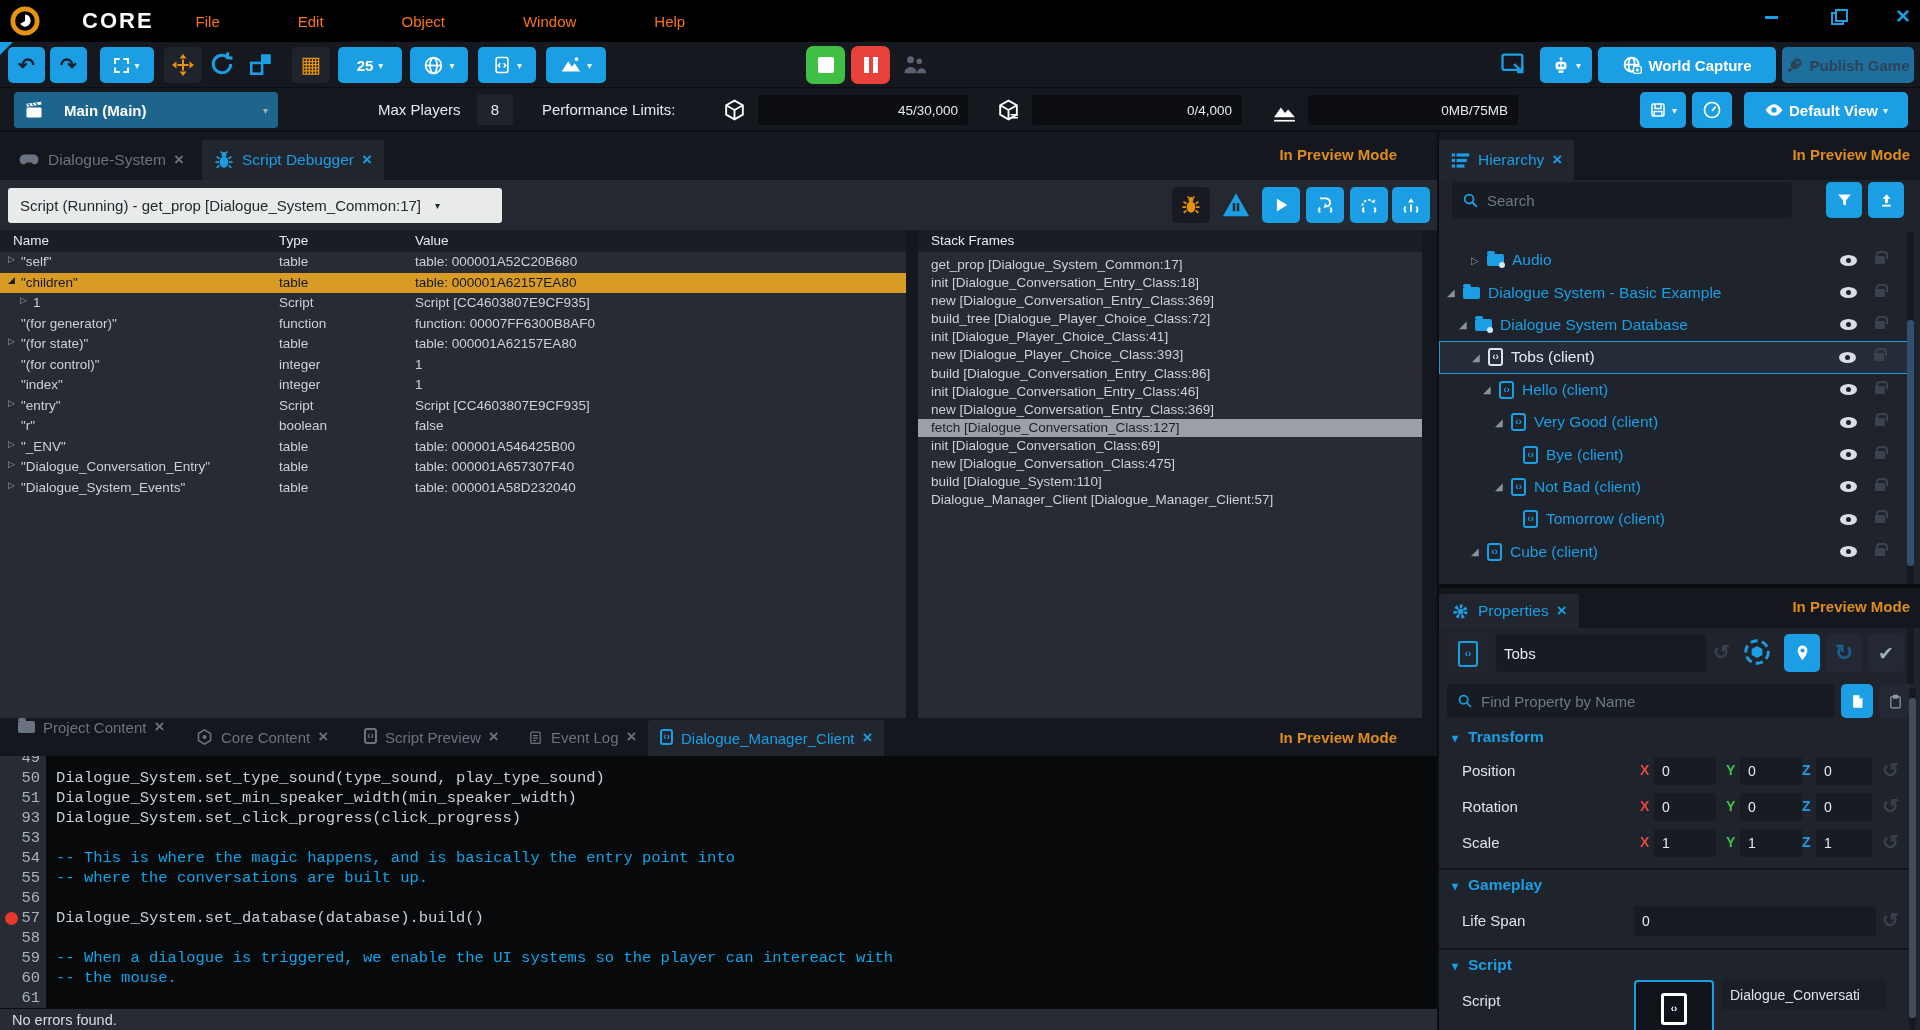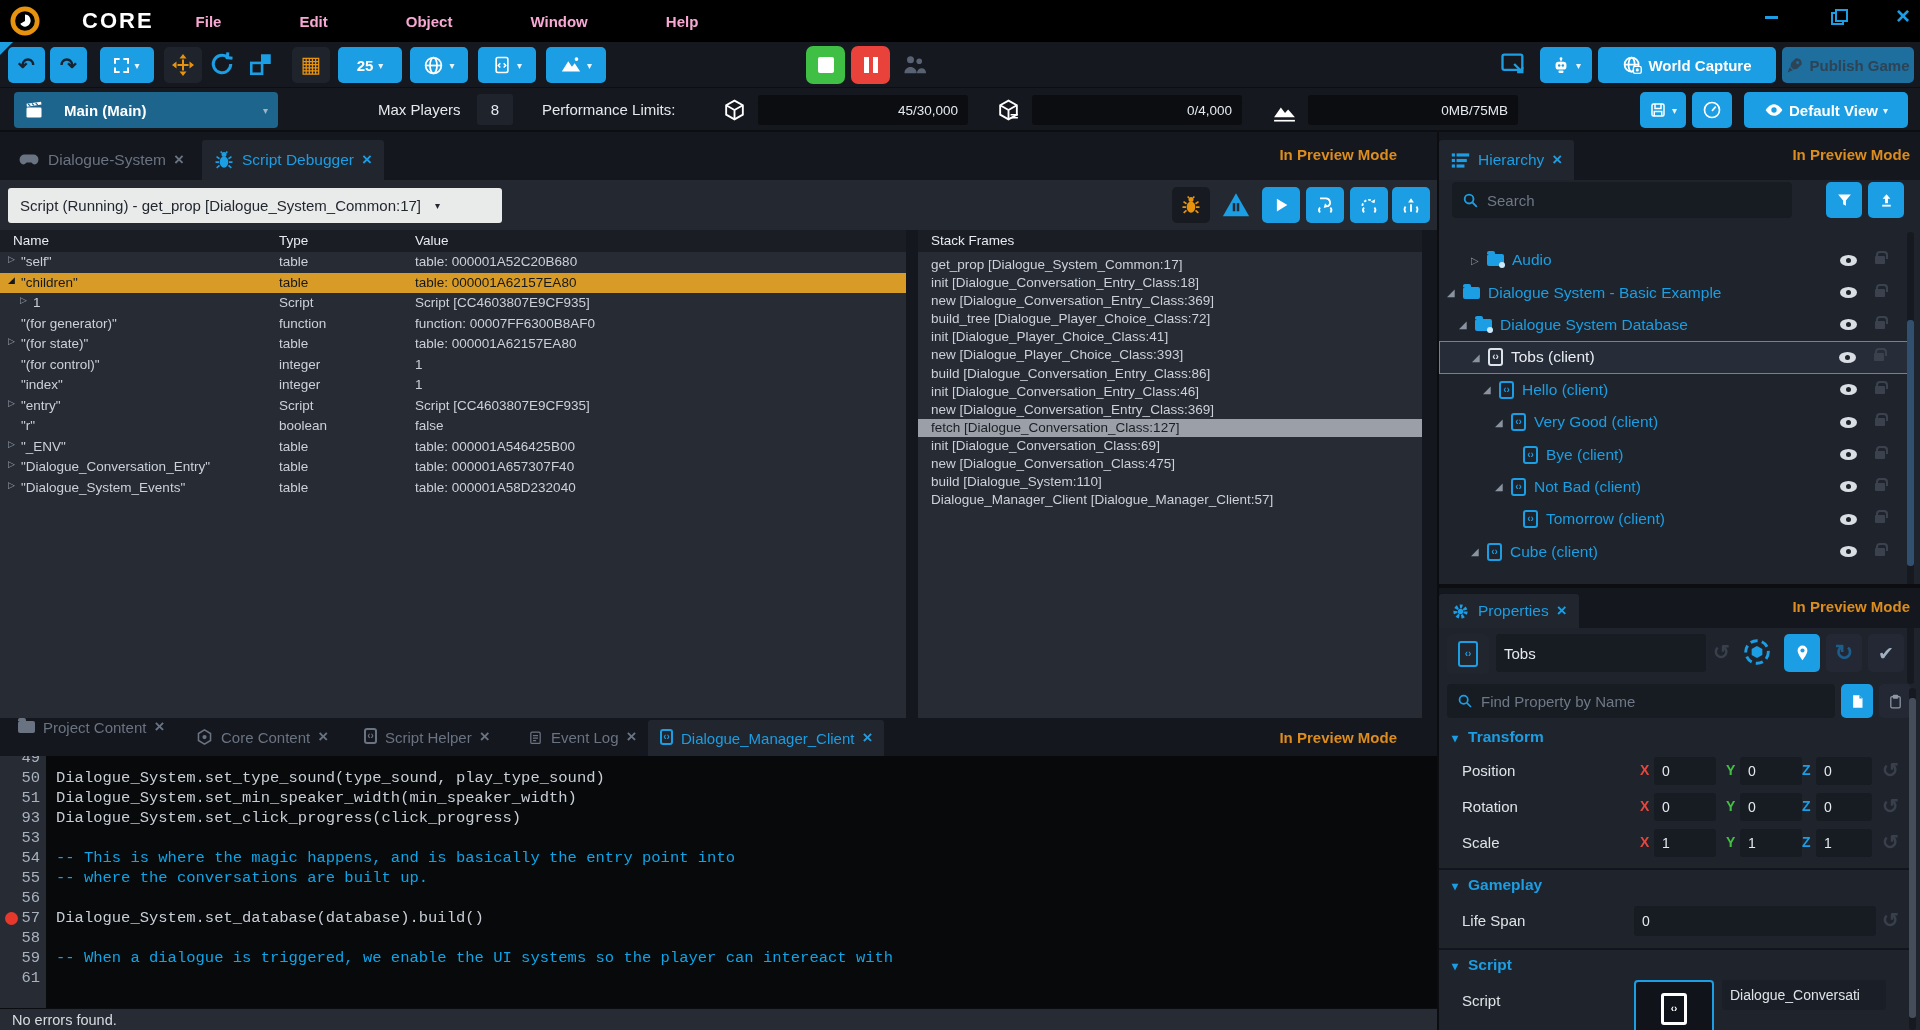--- a/index.html
+++ b/index.html
@@ -5,21 +5,21 @@
   * { margin:0; padding:0; box-sizing:border-box; }
   body { background:#000; font-family:"Liberation Sans",sans-serif; }
   #root { position:relative; width:1920px; height:1030px; background:#14171d; overflow:hidden;
           font-family:"Liberation Sans",sans-serif; color:#dfe3e8; }
   .abs { position:absolute; }
   .flex { display:flex; align-items:center;gap:34px; }
 
   
   .menubar { position:absolute; left:0; top:0; width:1920px; height:42px; background:#000; display:flex; align-items:center; }
   .brand-text { color:#fff; font-weight:bold; font-size:22px; letter-spacing:2px; margin-left:8px; }
-  .menu-item { color:#f9a8d4; font-weight:bold; font-size:15px; margin-right:44px; cursor:default; }
+  .menu-item { color:#f97316; font-weight:normal; font-size:15px; margin-right:44px; cursor:default; }
   .win-ctl { width:16px; height:16px; margin-left:16px; position:relative; }
   .wc-min::before { content:''; position:absolute; left:1px; top:8px; width:13px; height:3px; background:#1b9ee3; }
   .wc-rest::before { content:''; position:absolute; left:1px; top:4px; width:9px; height:9px; border:2px solid #1b9ee3; }
   .wc-rest::after { content:''; position:absolute; left:5px; top:1px; width:9px; height:9px; border:2px solid #1b9ee3; background:#000; }
   .wc-close::before { content:'\00d7'; position:absolute; left:0; top:-6px; color:#1b9ee3; font-size:24px; font-weight:bold; }
 
   
   .toolbar { position:absolute; left:0; top:42px; width:1920px; height:46px; background:#15181e; border-bottom:1px solid #0c0e12; }
   .scenebar { position:absolute; left:0; top:88px; width:1920px; height:44px; background:#15181e; border-bottom:2px solid #0c0e12; }
   .corner-notch { position:absolute; left:0; top:42px; width:0; height:0; border-top:13px solid #1b9ee3; border-right:13px solid transparent; }
@@ -809,21 +809,21 @@
         <svg width="17" height="18" viewBox="0 0 24 24" fill="none" stroke="#6a7382" stroke-width="2.2">
             <path d="M12 2l8.5 5v10L12 22l-8.5-5V7z"></path>
             <circle cx="12" cy="12" r="3" fill="#6a7382" stroke="none"></circle>
           </svg>
       </span>
       <span>Core Content</span>
       <span class="x-close"></span>
     </div>
     <div class="tab" style="left:352px; bottom:2px;">
       <span><span class="i-script" style="color:#6a7382; width:13px; height:16px;"></span></span>
-      <span>Script Helper</span>
+      <span>Script Preview</span>
       <span class="x-close"></span>
     </div>
     <div class="tab" style="left:516px; bottom:2px;">
       <span>
         <svg width="15" height="17" viewBox="0 0 24 24" fill="none" stroke="#6a7382" stroke-width="2">
             <rect x="4.5" y="3.5" width="15" height="18" rx="2"></rect>
             <path d="M8 9h8M8 13h8M8 17h5"></path>
           </svg>
       </span>
       <span>Event Log</span>
@@ -877,20 +877,24 @@
           <span class="src">Dialogue_System.set_database(database).build()</span>
         </div>
         <div class="cline">
           <span class="num">58</span>
           <span class="src"></span>
         </div>
         <div class="cline comment">
           <span class="num">59</span>
           <span class="src">-- When a dialogue is triggered, we enable the UI systems so the player can intereact with</span>
         </div>
+        <div class="cline comment">
+          <span class="num">60</span>
+          <span class="src">-- the mouse.</span>
+        </div>
         <div class="cline">
           <span class="num">61</span>
           <span class="src"></span>
         </div>
       </div>
   </div>
   <div class="statusbar">
     <span>No errors found.</span>
   </div>
 

